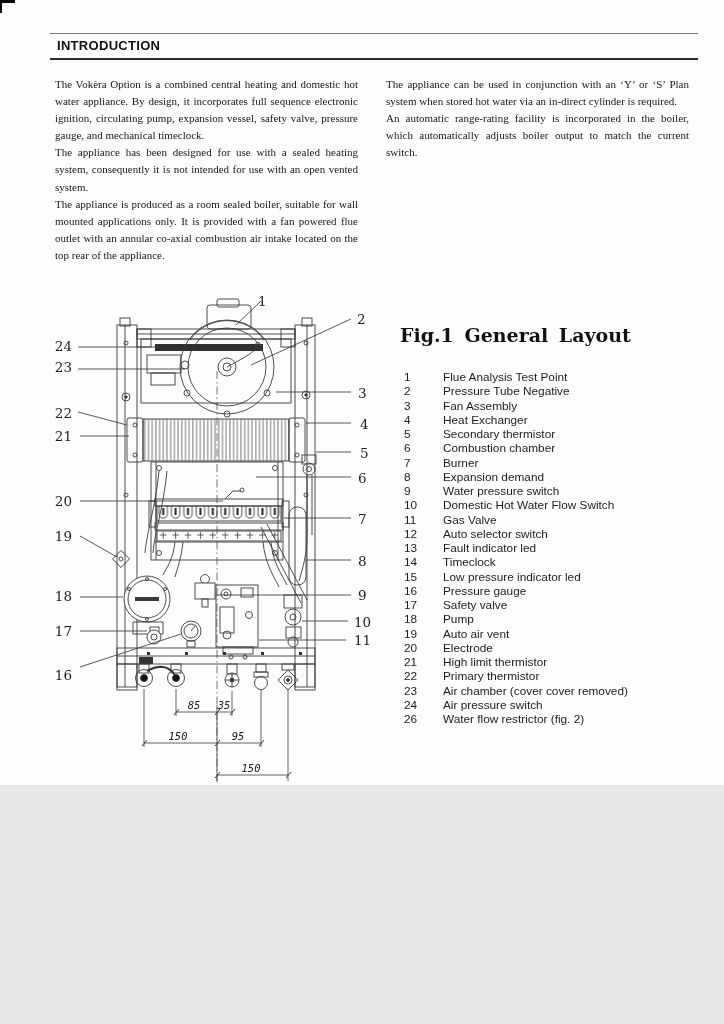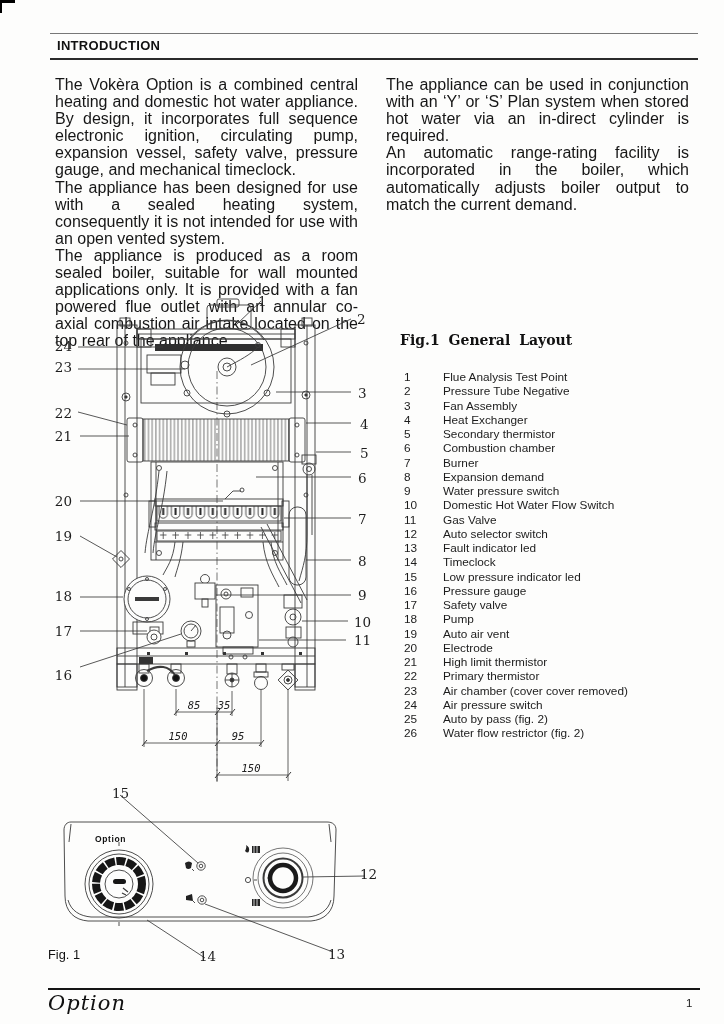--- a/index.html
+++ b/index.html
@@ -1,30 +1,30 @@
 <!DOCTYPE html>
 <html><head>
 <meta charset="utf-8">
 <style>
   html,body{margin:0;padding:0;background:#e8e8e8;}
-  .page{position:relative;width:724px;height:1024px;background:#fdfdfc;overflow:hidden;
+  .page{position:relative;width:724px;height:785px;background:#fdfdfc;overflow:hidden;
         font-family:"Liberation Sans",sans-serif;color:#1a1a1a;}
   .abs{position:absolute;}
   
   .rule-top{position:absolute;left:50px;top:33px;width:648px;height:0;border-top:1px solid #777;}
   .rule-under{position:absolute;left:50px;top:58px;width:648px;height:0;border-top:2px solid #2b2b2b;}
   .h-title{position:absolute;left:57px;top:38px;font-size:13px;font-weight:bold;letter-spacing:.3px;color:#111;}
   
-  .col{position:absolute;top:76px;width:303px;font-size:16px;line-height:17.1px;text-align:justify;color:#161616;}
+  .col{position:absolute;top:76px;width:303px;font-size:11px;line-height:17.1px;text-align:justify;color:#161616;font-family:Liberation Serif, serif;}
   .col p{margin:0;}
   .col-l{left:55px;}
   .col-r{left:386px;}
   
-  .fig-head{position:absolute;left:400px;top:332px;font-family:"DejaVu Serif",serif;font-weight:bold;
-            font-size:14px;word-spacing:4px;color:#111;}
+  .fig-head{position:absolute;left:400px;top:324px;font-family:"DejaVu Serif",serif;font-weight:bold;
+            font-size:19px;word-spacing:4px;color:#111;}
   .plist{position:absolute;left:404px;top:370px;width:300px;font-size:11.8px;color:#1c1c1c;}
   .plrow{display:flex;height:14.25px;line-height:14.25px;}
   .pln{width:27px;flex:0 0 27px;}
   .pll{flex:1;margin-left:12px;}
   
   .co{position:absolute;font-family:"DejaVu Serif",serif;font-size:13.5px;color:#1d1d1d;line-height:14px;}
   .co-l{width:26px;text-align:right;}
   
   svg text.dim{font-family:"DejaVu Sans Mono",monospace;font-style:italic;font-size:10.5px;fill:#222;}
   .figcap{position:absolute;left:48px;top:947px;font-size:12.8px;color:#111;}
@@ -48,21 +48,21 @@
   <div class="h-title">INTRODUCTION</div>
   <div class="rule-under"></div>
 
   <div class="col col-l">
     <p>The  Vokèra Option is a combined central heating and domestic hot water appliance.  By design, it incorporates full sequence electronic ignition, circulating pump, expansion vessel, safety valve, pressure gauge, and mechanical timeclock.</p>
     <p>The appliance has been designed for use with a sealed heating system, consequently it is not intended for use with an open vented system.</p>
     <p>The appliance is produced as a room sealed boiler, suitable for wall mounted applications only.  It is provided with a fan powered flue outlet with an annular co-axial combustion air intake located on the top rear of the appliance.</p>
   </div>
   <div class="col col-r">
     <p>The appliance can be used in conjunction with an ‘Y’ or ‘S’ Plan system when stored hot water via an in-direct cylinder is required.</p>
-    <p>An automatic range-rating facility is incorporated in the boiler, which automatically adjusts boiler output to match the current demand.</p>
+    <p>An automatic range-rating facility is incorporated in the boiler, which automatically adjusts boiler output to match the current switch.</p>
   </div>
 
   <div class="fig-head">Fig.1  General  Layout</div>
   <div class="plist">
       <div class="plrow">
         <span class="pln">1</span>
         <span class="pll">Flue Analysis Test Point</span>
       </div>
       <div class="plrow">
         <span class="pln">2</span>
@@ -148,24 +148,20 @@
         <span class="pln">22</span>
         <span class="pll">Primary thermistor</span>
       </div>
       <div class="plrow">
         <span class="pln">23</span>
         <span class="pll">Air chamber (cover cover removed)</span>
       </div>
       <div class="plrow">
         <span class="pln">24</span>
         <span class="pll">Air pressure switch</span>
-      </div>
-      <div class="plrow">
-        <span class="pln">25</span>
-        <span class="pll">Auto by pass (fig. 2)</span>
       </div>
       <div class="plrow">
         <span class="pln">26</span>
         <span class="pll">Water flow restrictor (fig. 2)</span>
       </div>
     </div>
 
   <svg class="abs" style="left:55px;top:285px;" width="345" height="500" viewBox="0 0 345 500">
     <defs>
       <pattern id="fins" x="88" y="134" width="3.7" height="42" patternUnits="userSpaceOnUse">

